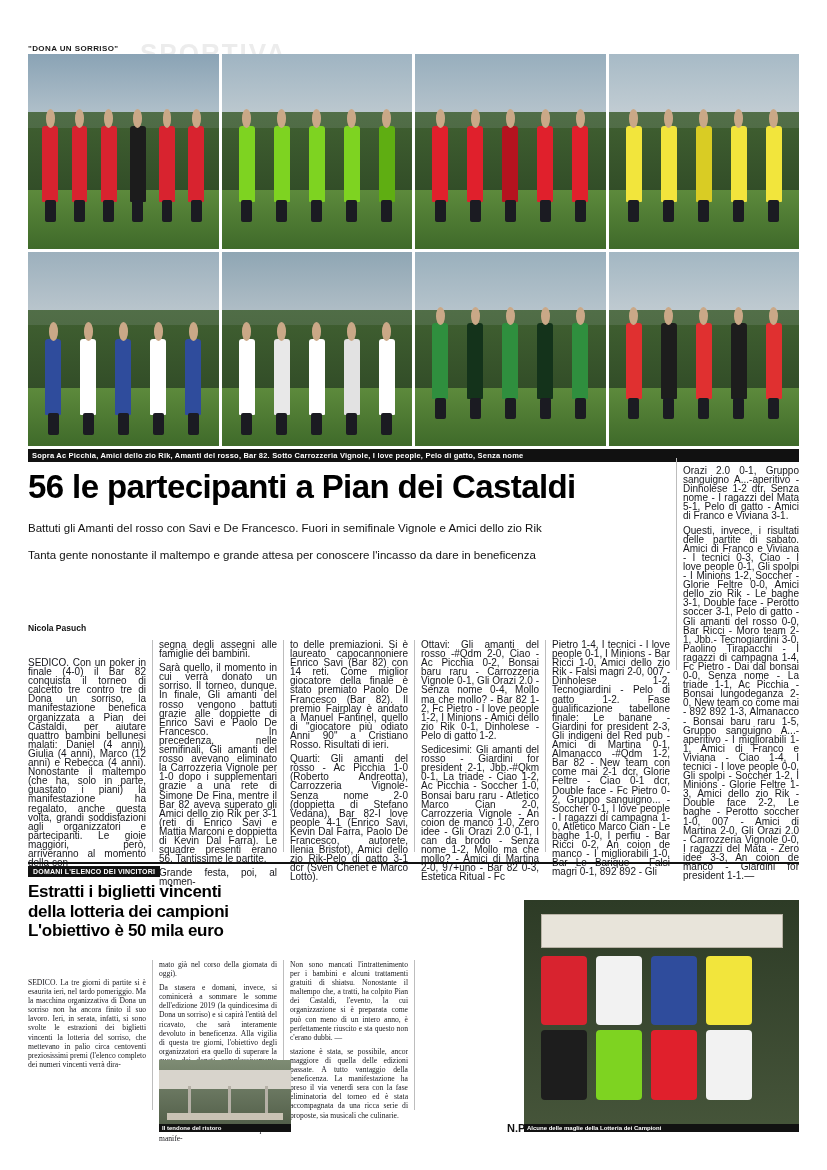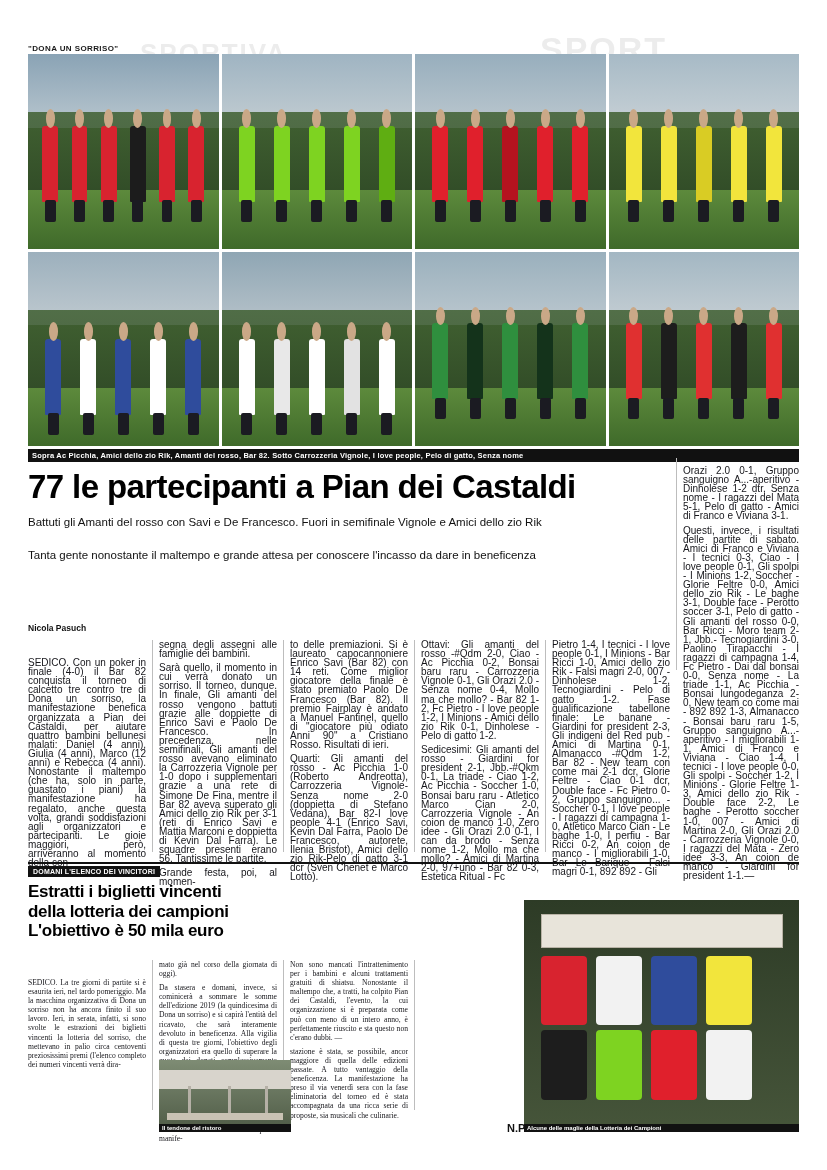--- a/index.html
+++ b/index.html
@@ -41,21 +41,21 @@
   }
 
   
   .headwrap{position:absolute;left:28px;top:470px;width:635px;}
   h1.title{
     font-family:"Liberation Sans",sans-serif;
     font-weight:bold;font-size:33px;line-height:34px;margin:0;letter-spacing:-.6px;color:#000;
   }
   h1.title .l2{display:block;}
   .subhead{
-    margin-top:11px;
+    margin-top:17px;
     font-family:"Liberation Sans",sans-serif;
     font-size:11.5px;line-height:15px;color:#111;font-weight:normal;
   }
 
   
   .byline{
     position:absolute;left:28px;top:623px;width:120px;
     font-family:"Liberation Sans",sans-serif;font-weight:bold;font-size:8.5px;color:#111;
   }
 
@@ -115,21 +115,20 @@
 
   
   .ghost{position:absolute;color:rgba(150,150,150,.18);font-family:"Liberation Sans",sans-serif;font-weight:bold;pointer-events:none;}
 </style>
 </head>
 <body>
 
 <div class="page">
 
   <div class="ghost" style="left:140px;top:38px;font-size:26px;letter-spacing:2px;">SPORTIVA</div>
-  <div class="ghost" style="left:540px;top:30px;font-size:34px;letter-spacing:2px;">SPORT</div>
 
   <div class="photo-kicker">"DONA UN SORRISO"</div>
 
   <div class="photo-grid">
     <div class="ph">
       <div class="sky" style="background:linear-gradient(#8aa3b5,#b9c7cf)"></div>
         <div class="mid"></div>
         <div class="grass"></div>
       <div class="team">
         <div class="pl" style="background:#d8232f"></div>
@@ -223,24 +222,24 @@
           <div class="pl" style="background:#1d1d1d"></div>
         <div class="pl" style="background:#e03030"></div>
       </div>
     </div>
   </div>
 
   <div class="cap-bar">Sopra Ac Picchia, Amici dello zio Rik, Amanti del rosso, Bar 82. Sotto Carrozzeria Vignole, I love people, Pelo di gatto, Senza nome</div>
 
   <div class="headwrap">
     <h1 class="title">
-      <span class="l2">77 le partecipanti a Pian dei Castaldi</span>
+      <span class="l2">56 le partecipanti a Pian dei Castaldi</span>
     </h1>
     <div class="subhead">Battuti gli Amanti del rosso con Savi e De Francesco. Fuori in semifinale Vignole e Amici dello zio Rik</div>
-    <div class="subhead" style="margin-top:18px">Tanta gente nonostante il maltempo e grande attesa per conoscere l'incasso da dare in beneficenza</div>
+    <div class="subhead" style="margin-top:12px">Tanta gente nonostante il maltempo e grande attesa per conoscere l'incasso da dare in beneficenza</div>
   </div>
 
   <div class="byline">Nicola Pasuch</div>
 
   <div class="cols">
     <div class="vsep" style="left:124px;height:212px;"></div>
     <div class="vsep" style="left:255px;height:212px;"></div>
     <div class="vsep" style="left:386px;height:212px;"></div>
     <div class="vsep" style="left:517px;height:212px;"></div>
     <div class="vsep" style="left:648px;height:212px;top:-182px;"></div>

